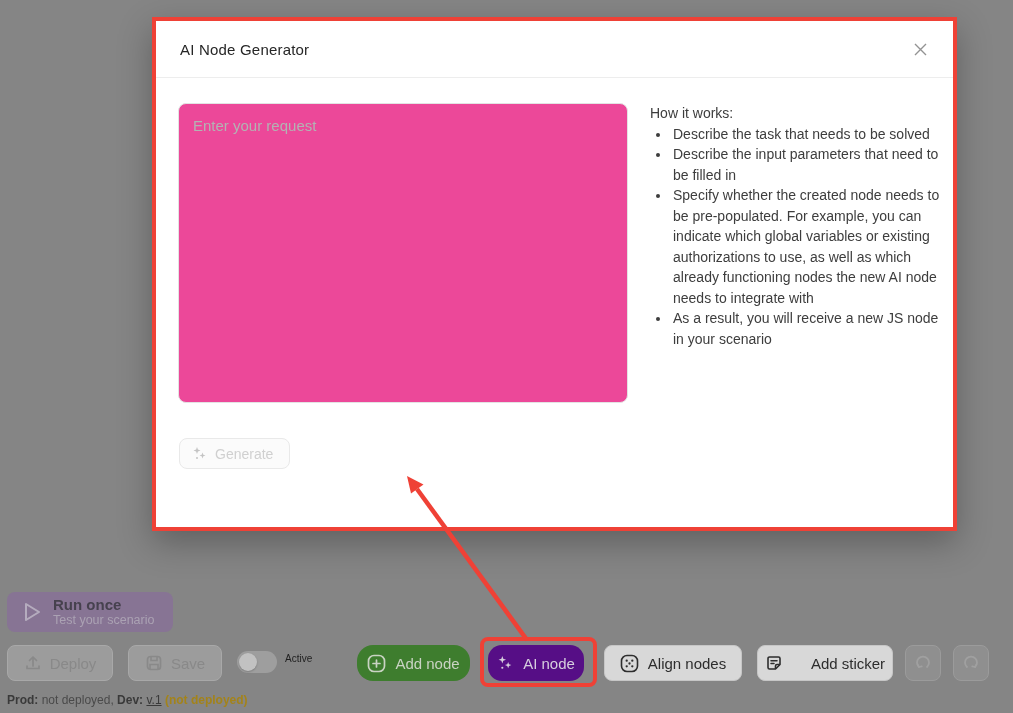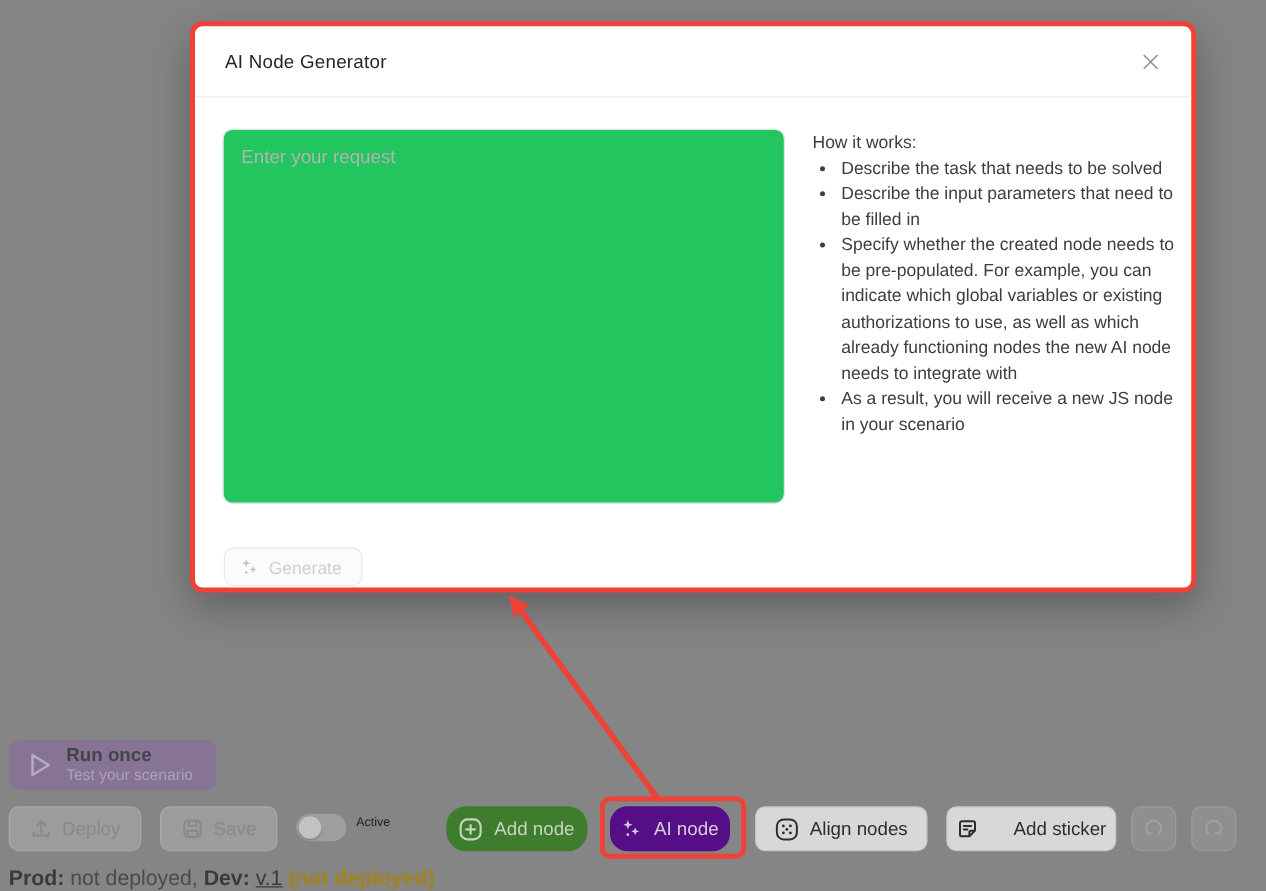--- a/index.html
+++ b/index.html
@@ -2,40 +2,40 @@
 <html><head>
 <meta charset="utf-8">
 <style>
   * { margin:0; padding:0; box-sizing:border-box; }
   html,body { width:1013px; height:713px; }
   body { font-family:"Liberation Sans","DejaVu Sans",sans-serif; overflow:hidden; }
   .screen { position:relative; width:1013px; height:713px; background:#858585; overflow:hidden; }
 
   
   .modal {
-    position:absolute; left:152px; top:17px; width:805px; height:457px;
-    background:#ffffff; border:4px solid #ef4136; border-radius:10px;
+    position:absolute; left:152px; top:17px; width:805px; height:514px;
+    background:#ffffff; border:4px solid #ef4136; border-radius:0;
     box-shadow:0 12px 32px rgba(0,0,0,.28);
   }
   .modal-header {
     position:relative; height:57px; border-bottom:1px solid #ededed;
     display:flex; align-items:center; padding:0 24px;
   }
   .modal-title { font-size:15px; font-weight:500; color:#262626; letter-spacing:.2px; }
   .modal-close {
     position:absolute; right:22px; top:50%; transform:translateY(-50%);
     width:22px; height:22px; display:flex; align-items:center; justify-content:center;
     background:none; border:none; cursor:pointer;
   }
   .modal-body { position:relative; width:100%; height:392px; }
   .request-textarea {
     position:absolute; left:22px; top:25px; width:450px; height:300px;
     border:1px solid #e3e3e3; border-radius:8px; padding:13px 14px;
     font-family:inherit; font-size:15px; color:#333; resize:none; outline:none;
-    background:#22c55e;
+    background:#ec4899;
   }
   .request-textarea::placeholder { color:#b3b3b3; }
   .generate-btn {
     position:absolute; left:23px; top:360px; height:31px; padding:0 16px 0 12px;
     display:inline-flex; align-items:center; gap:7px;
     background:#fbfbfb; border:1px solid #e9e9e9; border-radius:8px;
     font-family:inherit; font-size:14px; color:#d0d0d0; cursor:default;
   }
   .help-col { position:absolute; left:494px; top:25px; width:296px; color:#3d3d3d; font-size:14px; line-height:20.5px; }
   .help-heading { margin-bottom:0; }
@@ -81,21 +81,21 @@
   .redo-btn { left:953px; }
 
   
   .annot-box {
     position:absolute; left:480px; top:637px; width:117px; height:50px;
     border:4px solid #ef4136; border-radius:8px; pointer-events:none; z-index:40;
   }
   .annot-arrow { position:absolute; left:0; top:0; width:1013px; height:713px; pointer-events:none; z-index:50; }
 
   
-  .status-bar { position:absolute; left:7px; top:693px; font-size:17px; color:#4a4a4a; white-space:nowrap; }
+  .status-bar { position:absolute; left:7px; top:693px; font-size:12px; color:#4a4a4a; white-space:nowrap; }
   .status-bar b { color:#3a3a3a; }
   .status-link { color:#3a3a3a; text-decoration:underline; }
   .status-warn { font-weight:bold; color:#a3831a; }
 
   svg { display:block; flex:none; }
 </style>
 </head>
 <body>
 
 <div class="screen">

